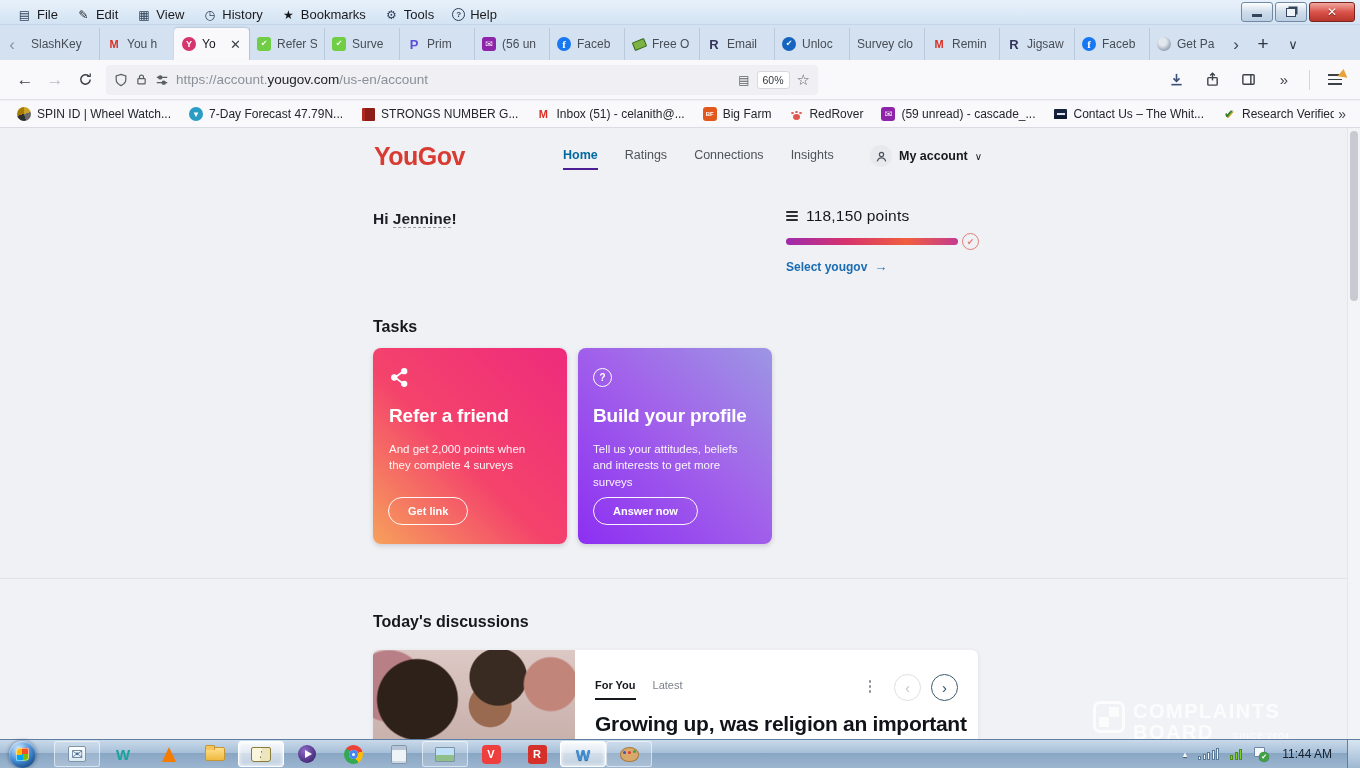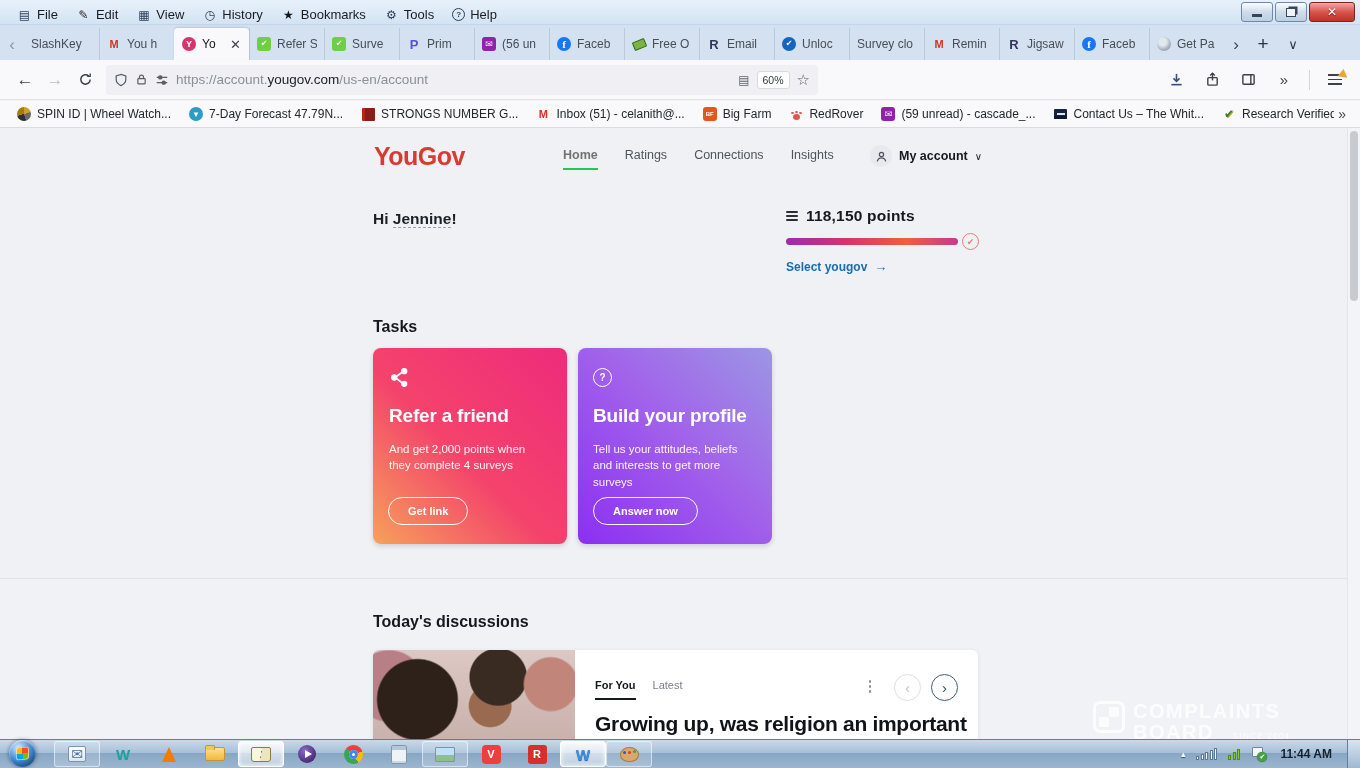--- a/index.html
+++ b/index.html
@@ -130,32 +130,32 @@
   .bm-overflow{color:#3c4149;font-size:14px;padding:0 4px;}
   .bm-overflow::before{content:"»";}
   
   .page{position:absolute;top:128px;left:0;height:612px;width:1360px;background:#eff1f4;overflow:hidden;z-index:10;}
   .page-lower{position:absolute;top:450px;left:0;right:0;bottom:0;background:#f1f2f6;border-top:1px solid #e0e3e8;}
   .pg-scrollbar{position:absolute;right:0;top:0;width:12px;bottom:0;background:#f3f4f6;border-left:1px solid #e4e6ea;}
   .pg-thumb{position:absolute;top:3px;left:2px;width:8px;height:170px;background:#c7cad0;border-radius:4px;}
   .brand{position:absolute;left:374px;top:14px;font-size:25px;font-weight:bold;letter-spacing:-0.5px;color:#d93a32;}
   .site-nav{position:absolute;left:563px;top:20px;display:flex;gap:27px;}
   .site-nav .nav-link{font-size:12.5px;color:#4e545c;padding-bottom:6px;}
-  .site-nav .nav-link.active{color:#737373;font-weight:bold;border-bottom:2px solid #22c55e;}
+  .site-nav .nav-link.active{color:#0369a1;font-weight:bold;border-bottom:2px solid #4c1d95;}
   .account{position:absolute;left:870px;top:17px;display:flex;align-items:center;gap:7px;}
   .acct-avatar{width:22px;height:22px;border-radius:50%;background:#e7e9ee;display:flex;align-items:center;justify-content:center;}
   .acct-label{font-size:12.5px;color:#15181d;font-weight:bold;}
   .acct-caret{font-size:10px;color:#15181d;}
   .acct-caret::before{content:"∨";}
   .greeting{position:absolute;left:373px;top:82px;font-size:15.5px;font-weight:bold;color:#1c2026;}
   .greeting .gname{border-bottom:1px dashed #9aa0a8;}
   .points-row{position:absolute;left:786px;top:79px;display:flex;align-items:center;gap:8px;}
   .coin-ic{width:12px;height:13px;display:flex;flex-direction:column;justify-content:center;gap:1.6px;}
   .coin-ic i{display:block;height:2.6px;background:#2a2e34;border-radius:2px;}
-  .points-text{font-size:15.5px;font-weight:bold;color:#15181d;letter-spacing:0.2px;}
+  .points-text{font-size:15.5px;font-weight:normal;color:#15181d;letter-spacing:0.2px;}
   .progress{position:absolute;left:786px;top:110px;width:172px;height:7px;border-radius:4px;
     background:linear-gradient(90deg,#9d2bac,#d6336c 35%,#f05e3f 70%,#c43b8f 100%);}
   .prog-check{position:absolute;left:962px;top:105px;width:15px;height:15px;border:1.6px solid #e08077;border-radius:50%;
     display:flex;align-items:center;justify-content:center;color:#e08077;font-size:9px;}
   .prog-check::before{content:"✔";}
   .rewards-link{position:absolute;left:786px;top:131px;font-size:12px;font-weight:bold;color:#1a6cb3;display:flex;gap:7px;align-items:center;}
   .rewards-link .arr{font-size:13px;}
   .rewards-link .arr::before{content:"→";}
   .tasks-title{position:absolute;left:373px;top:190px;font-size:16px;font-weight:bold;color:#15181d;}
   .cards{position:absolute;left:373px;top:220px;display:flex;gap:11px;}
@@ -197,21 +197,21 @@
   .wm-logo::before{content:"";display:block;width:100%;height:100%;
     background:conic-gradient(#fff 0 25%,rgba(0,0,0,0) 25% 50%,#fff 50% 75%,rgba(0,0,0,0) 75%);}
   .wm-line1{font-size:20px;font-weight:bold;letter-spacing:1.5px;line-height:1;}
   .wm-row2{display:flex;align-items:baseline;gap:19px;}
   .wm-line2{font-size:20px;font-weight:bold;letter-spacing:1.5px;line-height:1.15;}
   .wm-since{font-size:8.5px;letter-spacing:1px;}
   
   .taskbar{
     position:absolute;left:0;right:0;bottom:0;height:28px;z-index:50;
     background:linear-gradient(180deg,#c9d9ea 0%,#a7c0d8 45%,#87a5c3 46%,#9db6d0 100%);
-    border-top:1px solid #5e7fa3;display:flex;align-items:flex-start;font-weight:bold;
+    border-top:1px solid #5e7fa3;display:flex;align-items:flex-end;
   }
   .start-orb{width:27px;height:27px;border-radius:50%;margin-left:9px;position:relative;flex:none;
     background:radial-gradient(circle at 35% 28%,#cfe8ff,#4a90d9 45%,#1c4f8a 78%,#0d2c55);
     box-shadow:0 0 4px rgba(20,50,90,.6), inset 0 1px 2px rgba(255,255,255,.7);}
   .start-orb::before{content:"";position:absolute;left:7px;top:7px;width:13px;height:13px;border-radius:3px;
     transform:skewY(-6deg);
     background:conic-gradient(#f25022 0 25%,#7fba00 25% 50%,#00a4ef 50% 75%,#ffb900 75%);
     box-shadow:inset 0 0 0 1px rgba(255,255,255,.55);}
   #taskapps{display:flex;align-items:center;margin-left:18px;height:28px;}
   .tb-btn{width:46px;height:26px;display:flex;align-items:center;justify-content:center;border-radius:3px;box-sizing:border-box;}

